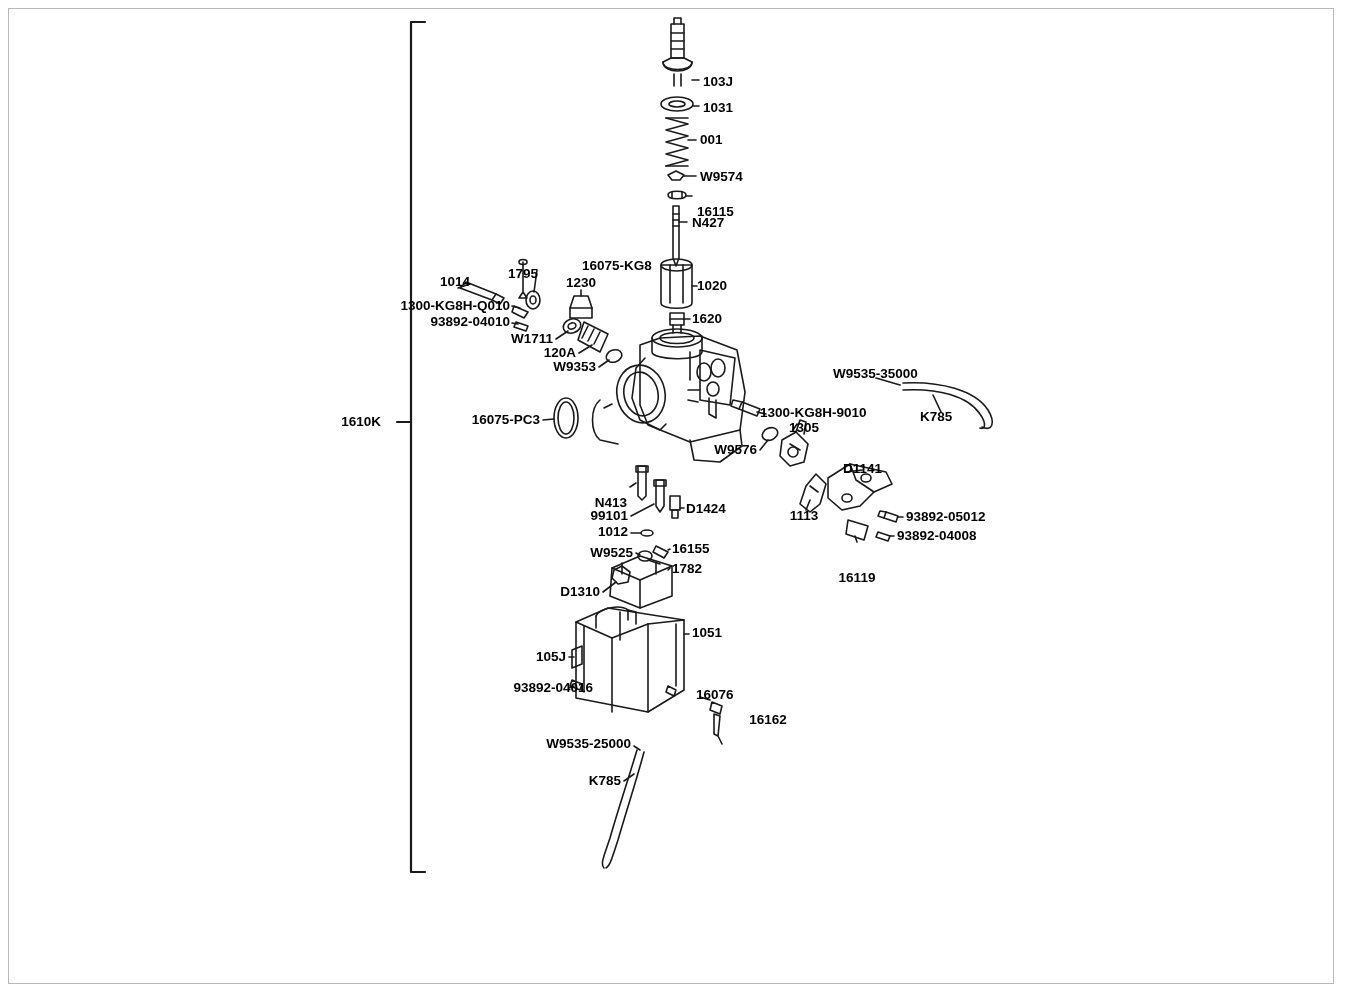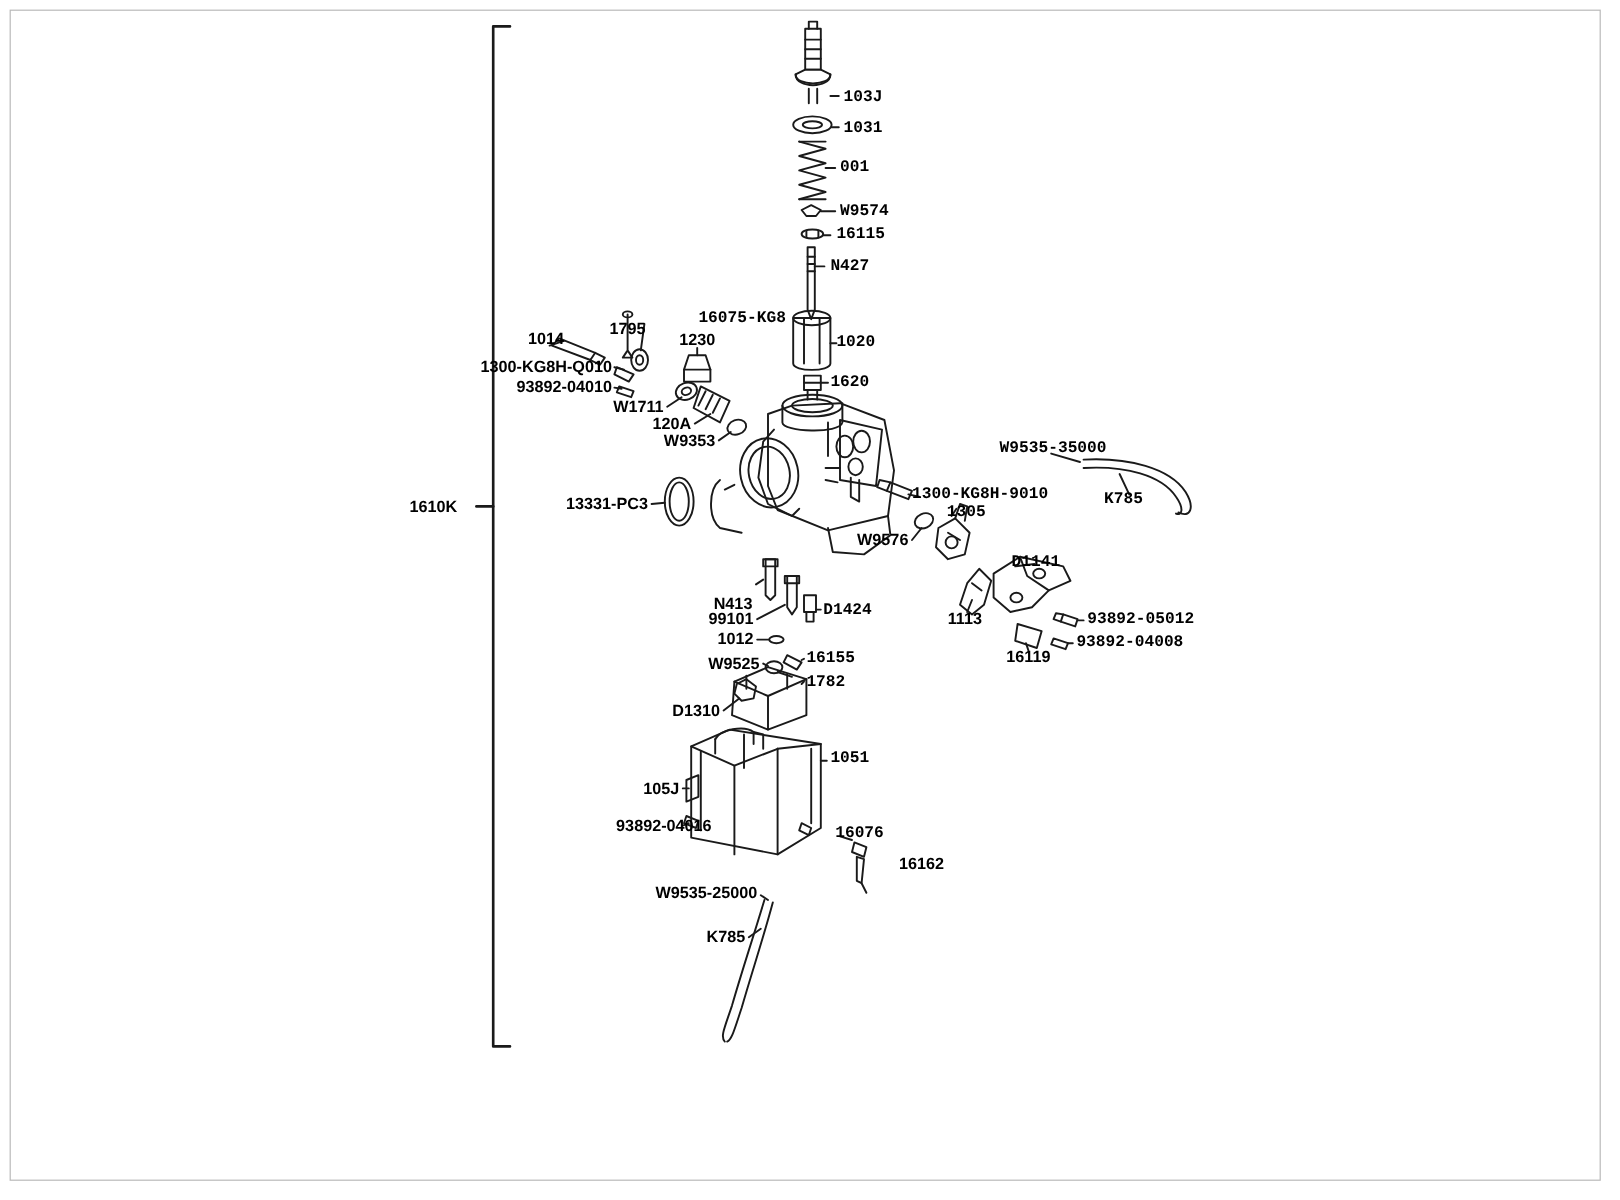--- a/index.html
+++ b/index.html
@@ -37,21 +37,21 @@
   .lbl {
     position: absolute;
     font-family: "Liberation Sans", sans-serif;
     font-size: 13.5px;
     font-weight: bold;
     color: #000000;
     white-space: nowrap;
     line-height: 1;
   }
   .lbl.r { transform: translate(-100%, -50%); }
-  .lbl.l { transform: translate(0, -50%); font-family: Liberation Mono, monospace; }
+  .lbl.l { transform: translate(0, -50%); }
   .lbl.c { transform: translate(-50%, -50%); }
 </style>
 </head>
 <body>
 
 <div id="page">
   <div id="frame"></div>
 
   <svg id="diagram-svg" viewBox="0 0 1350 1000" xmlns="http://www.w3.org/2000/svg">
     <g fill="none" stroke="#1a1a1a" stroke-width="1.6" stroke-linecap="round" stroke-linejoin="round">
@@ -333,48 +333,48 @@
 
     </g>
   </svg>
 
   <div id="labels">
     <span class="lbl r" style="left:381px; top:422px;">1610K</span>
     <span class="lbl l" style="left:703px; top:82px;">103J</span>
     <span class="lbl l" style="left:703px; top:108px;">1031</span>
     <span class="lbl l" style="left:700px; top:140px;">001</span>
     <span class="lbl l" style="left:700px; top:177px;">W9574</span>
-    <span class="lbl l" style="left:697px; top:196px;">16115</span>
+    <span class="lbl l" style="left:697px; top:212px;">16115</span>
     <span class="lbl l" style="left:692px; top:223px;">N427</span>
     <span class="lbl l" style="left:697px; top:286px;">1020</span>
     <span class="lbl l" style="left:692px; top:319px;">1620</span>
     <span class="lbl c" style="left:523px; top:250px;margin-top:24px;">1795</span>
     <span class="lbl l" style="left:538px; top:266px;margin-left:44px;">16075-KG8</span>
     <span class="lbl c" style="left:581px; top:283px;">1230</span>
     <span class="lbl c" style="left:455px; top:282px;">1014</span>
     <span class="lbl r" style="left:510px; top:306px;">1300-KG8H-Q010</span>
     <span class="lbl r" style="left:510px; top:322px;text-align:center;">93892-04010</span>
     <span class="lbl r" style="left:553px; top:339px;">W1711</span>
     <span class="lbl r" style="left:576px; top:353px;">120A</span>
     <span class="lbl r" style="left:596px; top:367px;">W9353</span>
-    <span class="lbl r" style="left:540px; top:420px;">13331-PC3</span>
+    <span class="lbl r" style="left:540px; top:420px;">16075-PC3</span>
     <span class="lbl l" style="left:833px; top:374px;">W9535-35000</span>
     <span class="lbl l" style="left:920px; top:417px;">K785</span>
     <span class="lbl l" style="left:760px; top:413px;">1300-KG8H-9010</span>
     <span class="lbl l" style="left:789px; top:428px;">1305</span>
     <span class="lbl r" style="left:757px; top:450px;">W9576</span>
     <span class="lbl l" style="left:843px; top:469px;">D1141</span>
     <span class="lbl r" style="left:627px; top:487px;margin-top:16px;">N413</span>
     <span class="lbl l" style="left:686px; top:509px;">D1424</span>
     <span class="lbl r" style="left:628px; top:516px;">99101</span>
     <span class="lbl r" style="left:628px; top:532px;text-align:center;">1012</span>
     <span class="lbl c" style="left:804px; top:516px;">1113</span>
     <span class="lbl l" style="left:906px; top:517px;">93892-05012</span>
     <span class="lbl l" style="left:897px; top:536px;">93892-04008</span>
-    <span class="lbl c" style="left:857px; top:547px;">16119</span>
+    <span class="lbl c" style="left:857px; top:578px;">16119</span>
     <span class="lbl r" style="left:633px; top:553px;">W9525</span>
     <span class="lbl l" style="left:672px; top:549px;">16155</span>
     <span class="lbl l" style="left:672px; top:569px;">1782</span>
     <span class="lbl r" style="left:600px; top:592px;">D1310</span>
     <span class="lbl l" style="left:692px; top:633px;">1051</span>
     <span class="lbl r" style="left:566px; top:657px;">105J</span>
     <span class="lbl r" style="left:566px; top:688px;margin-left:27px;">93892-04016</span>
     <span class="lbl l" style="left:696px; top:695px;">16076</span>
     <span class="lbl c" style="left:724px; top:720px;margin-left:44px;">16162</span>
     <span class="lbl r" style="left:631px; top:744px;">W9535-25000</span>

